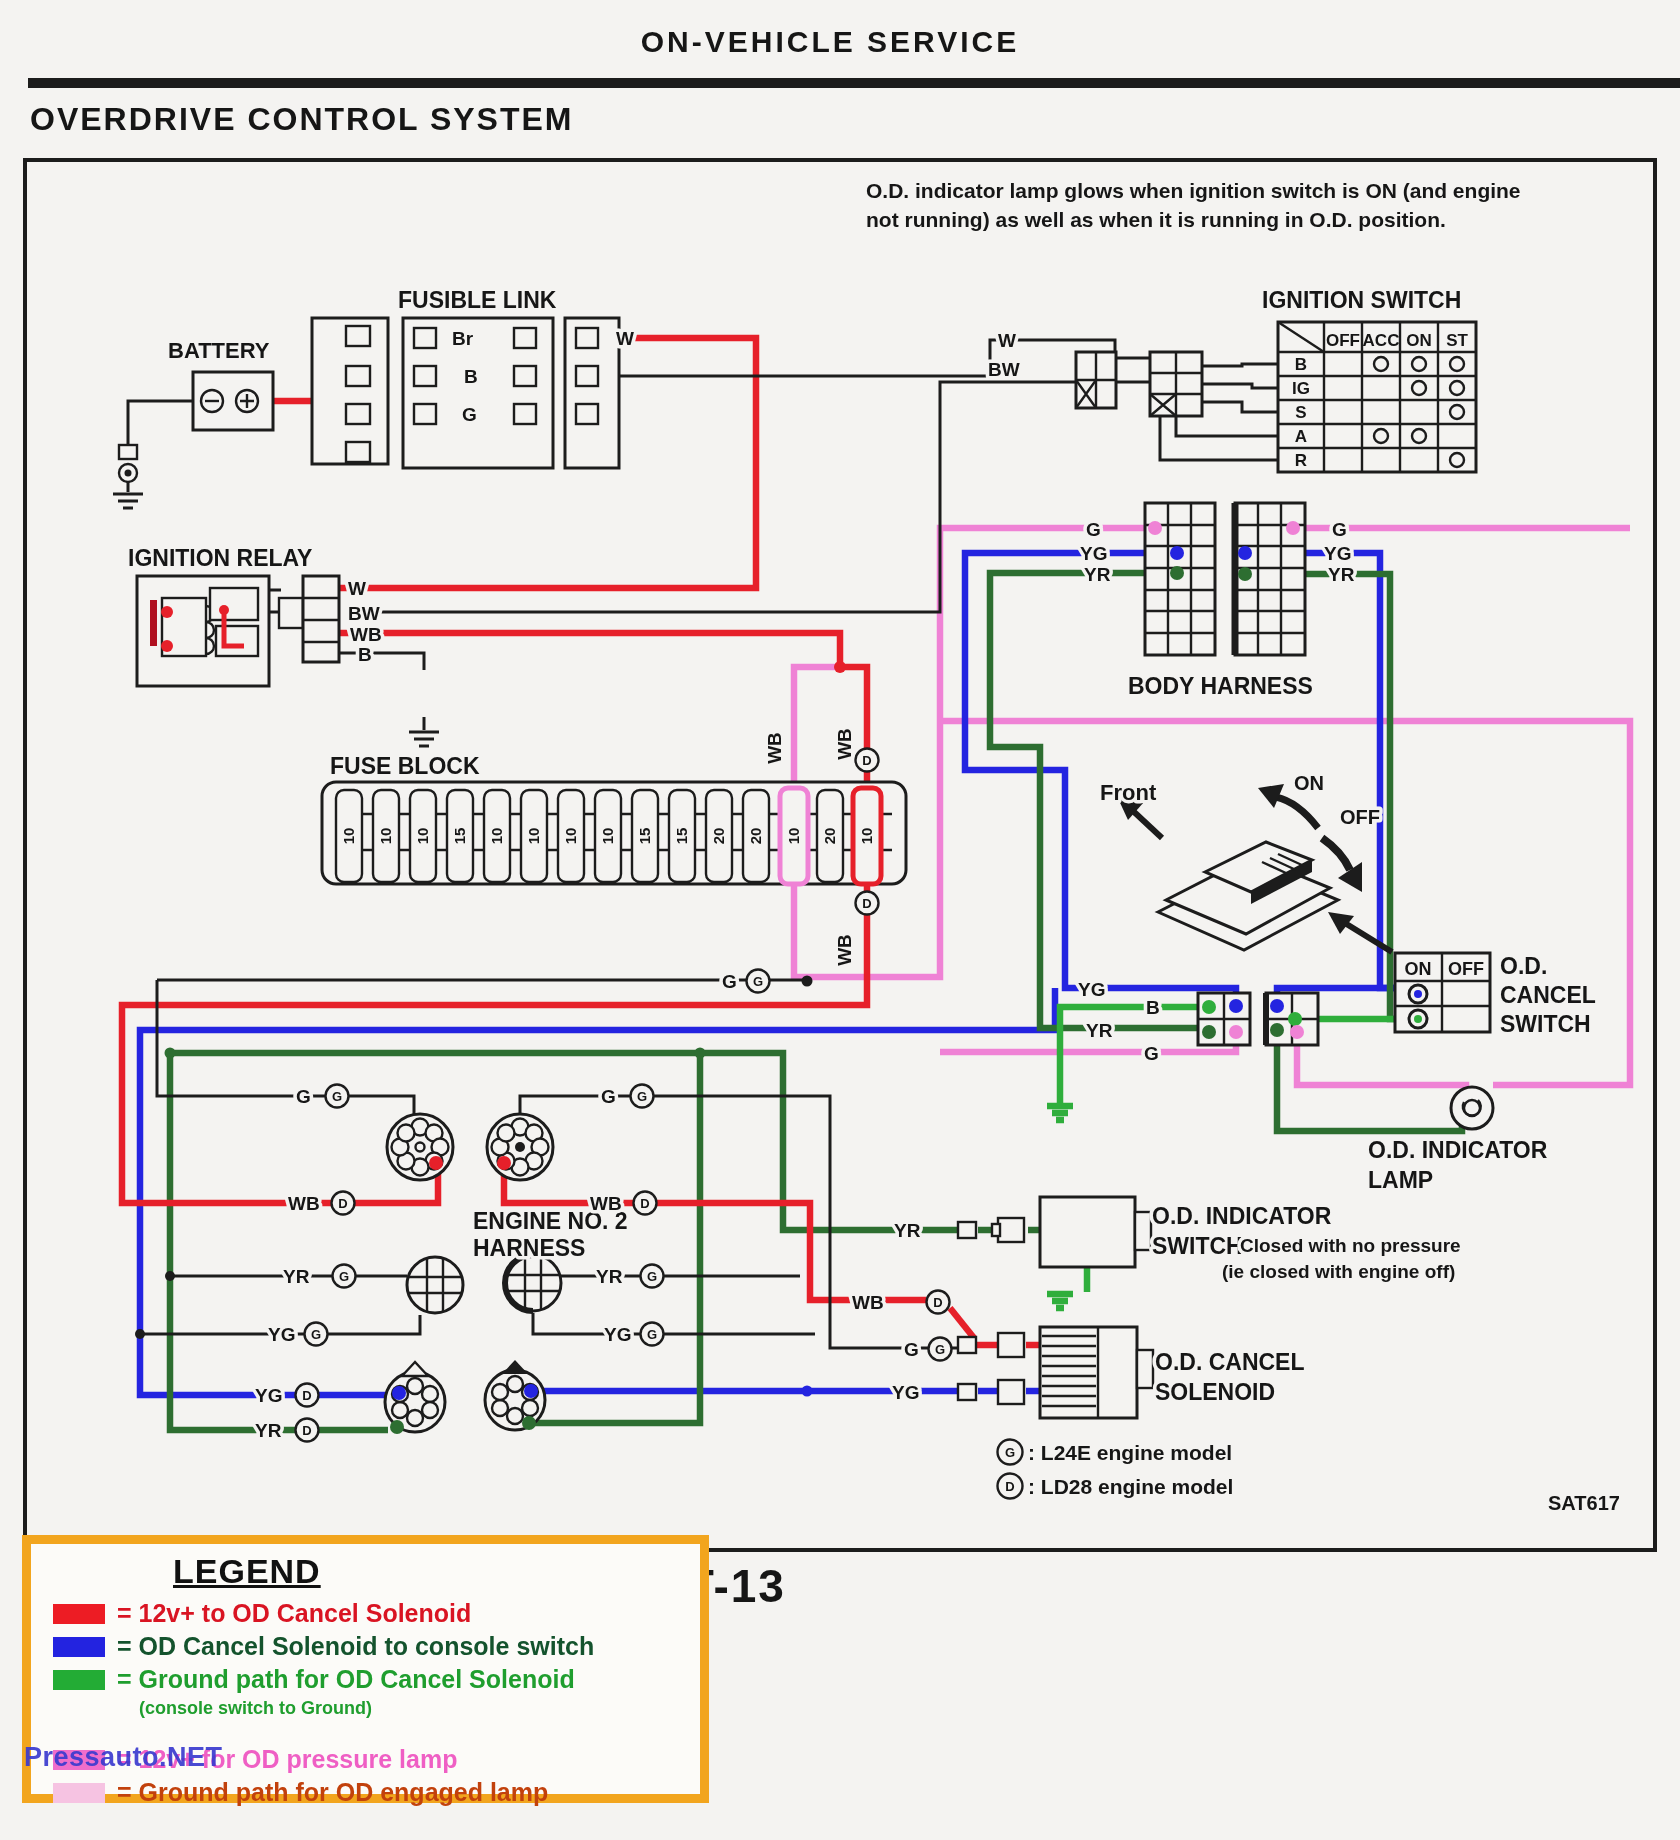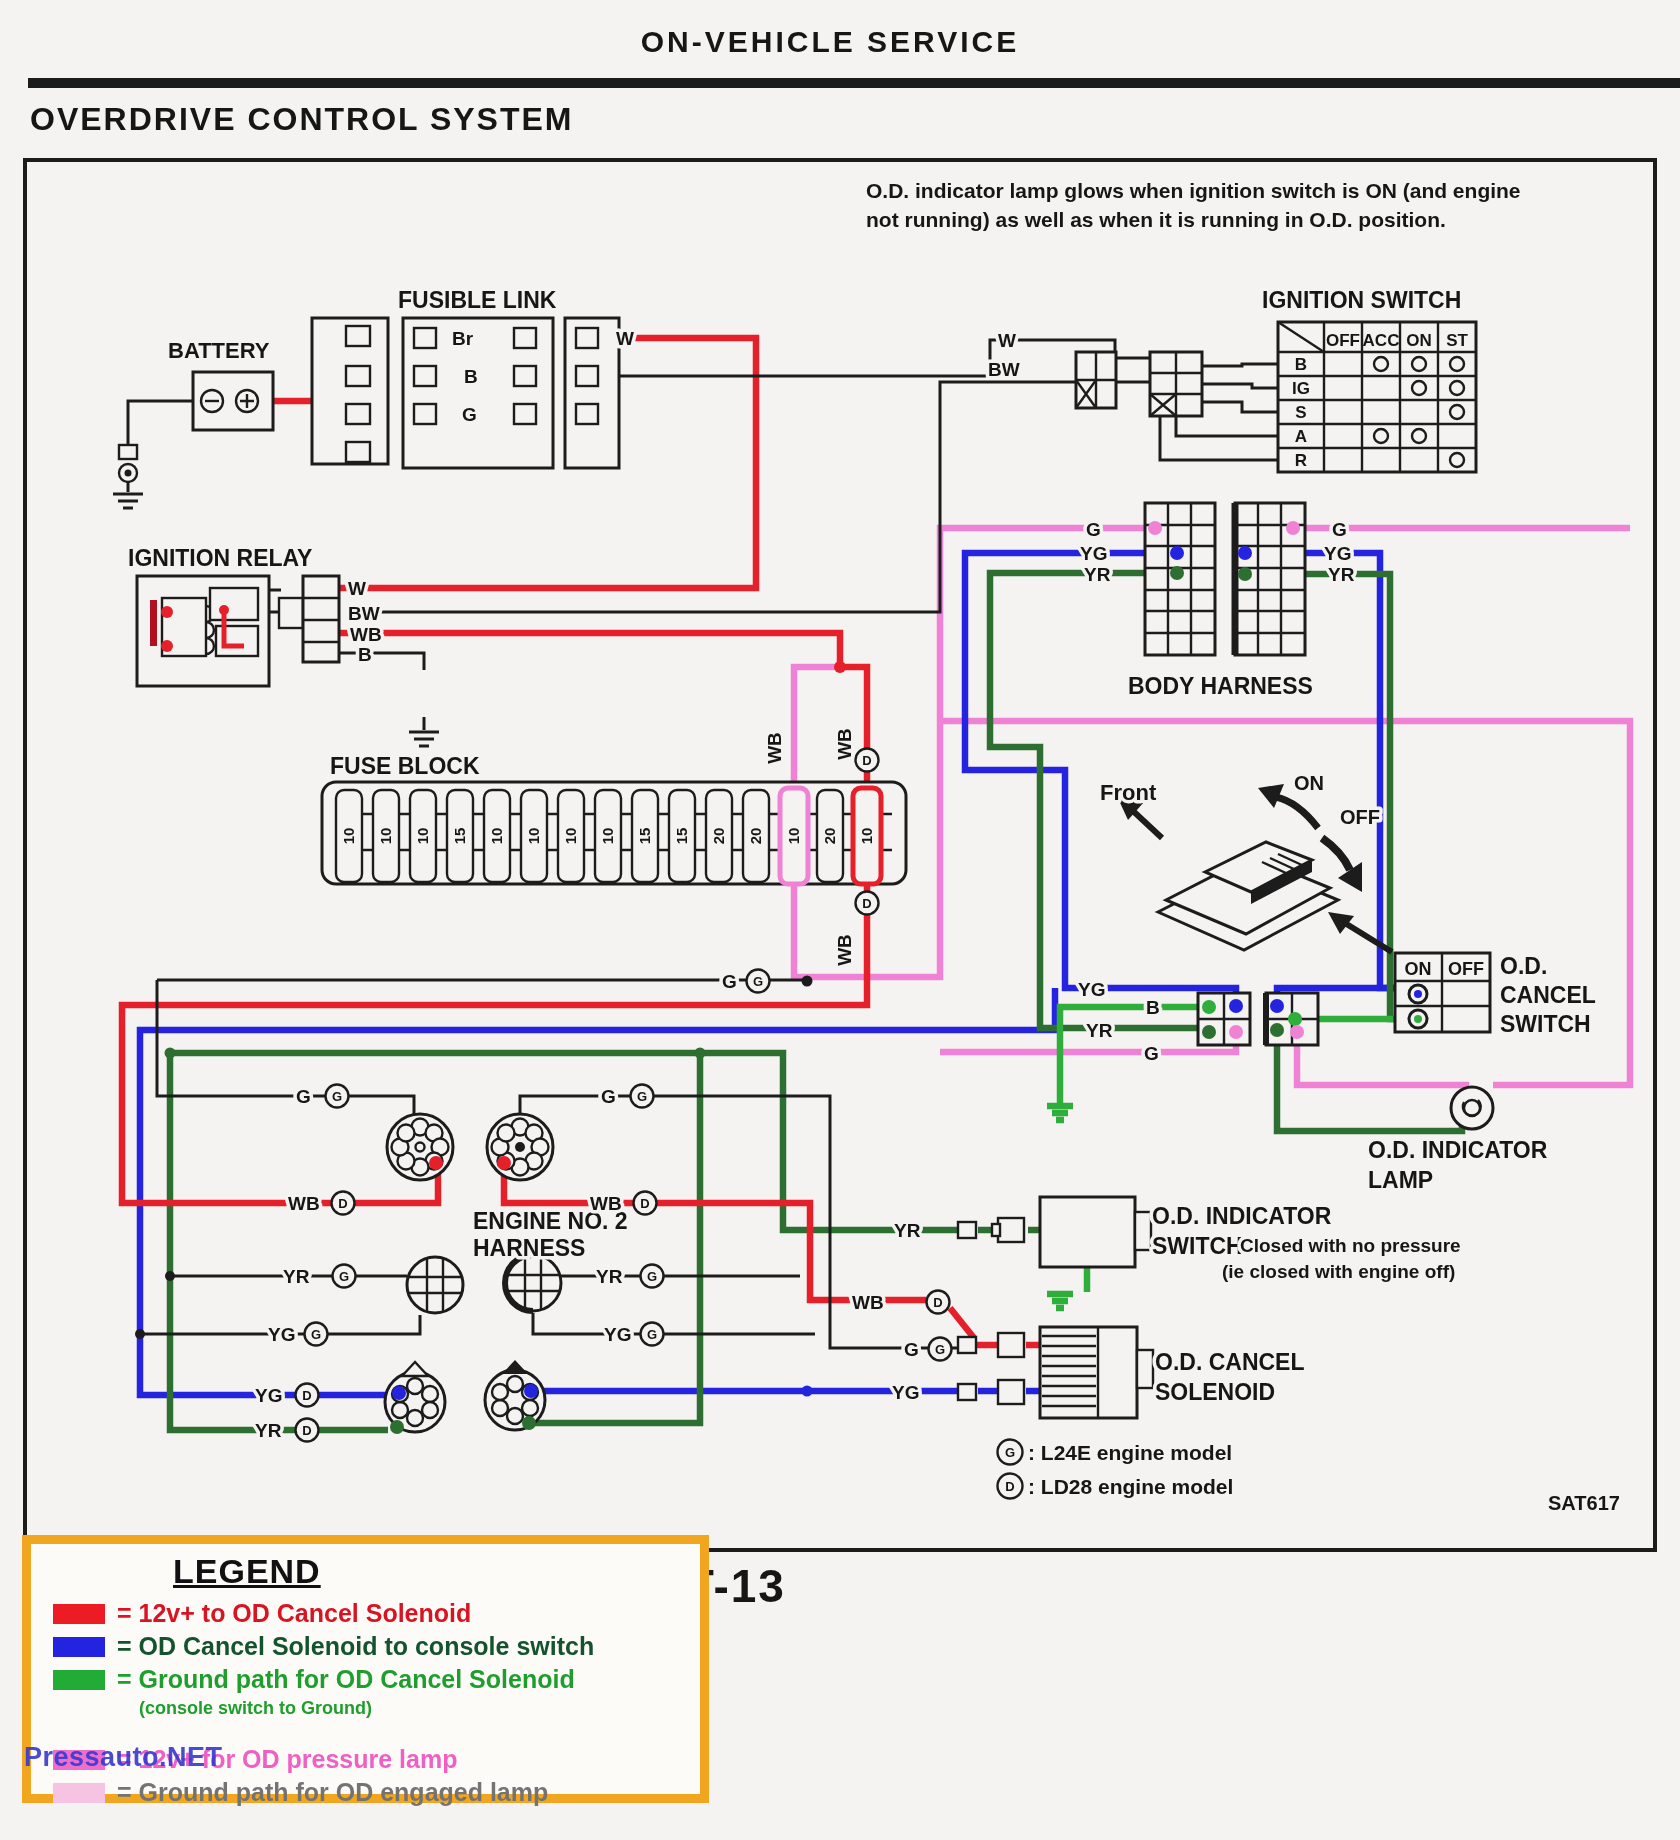--- a/index.html
+++ b/index.html
@@ -570,18 +570,18 @@
       <span class="lg-text" style="color: rgb(31, 158, 46);">= Ground path for OD Cancel Solenoid</span>
     </div>
     <div class="lg-sub" style="color: rgb(31, 158, 46);">(console switch to Ground)</div>
     <div class="lg-gap"></div>
     <div class="lg-row">
       <span class="swatch" style="background: rgb(240, 110, 203);"></span>
       <span class="lg-text" style="color: rgb(239, 95, 196);">= 12v+ for OD pressure lamp</span>
     </div>
     <div class="lg-row">
       <span class="swatch" style="background: rgb(246, 195, 226);"></span>
-      <span class="lg-text" style="color: #737373;">= Ground path for OD engaged lamp</span>
+      <span class="lg-text" style="color: #c2410c;">= Ground path for OD engaged lamp</span>
     </div>
   </div>
 
   <div id="watermark">Pressauto.NET</div>
 </div>
 
 </body></html>

